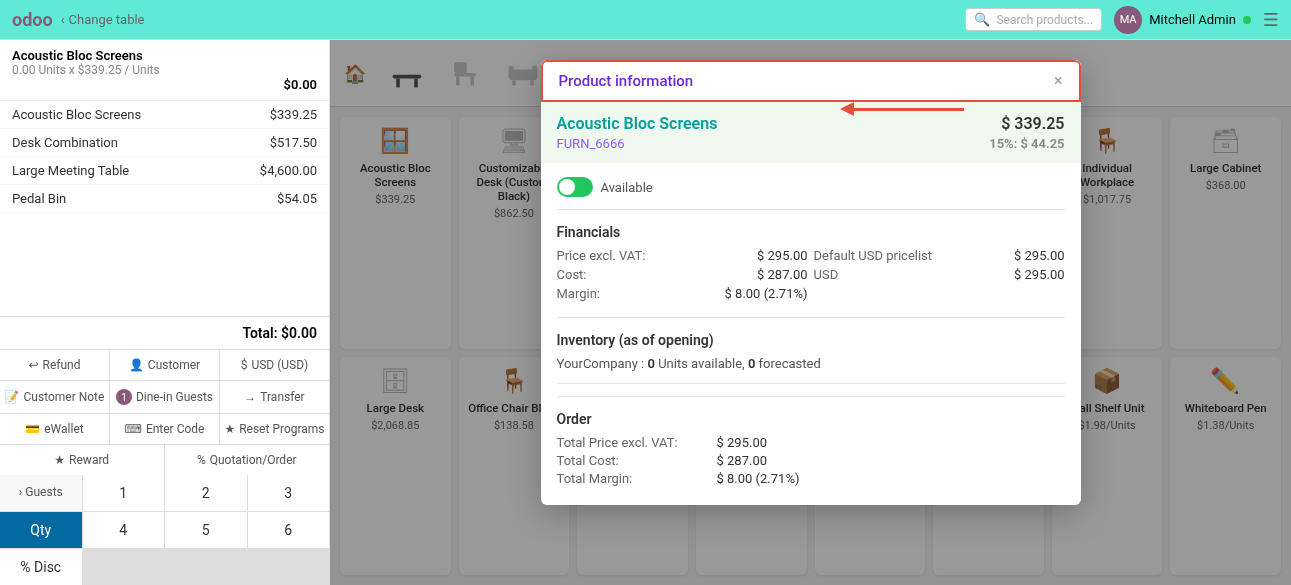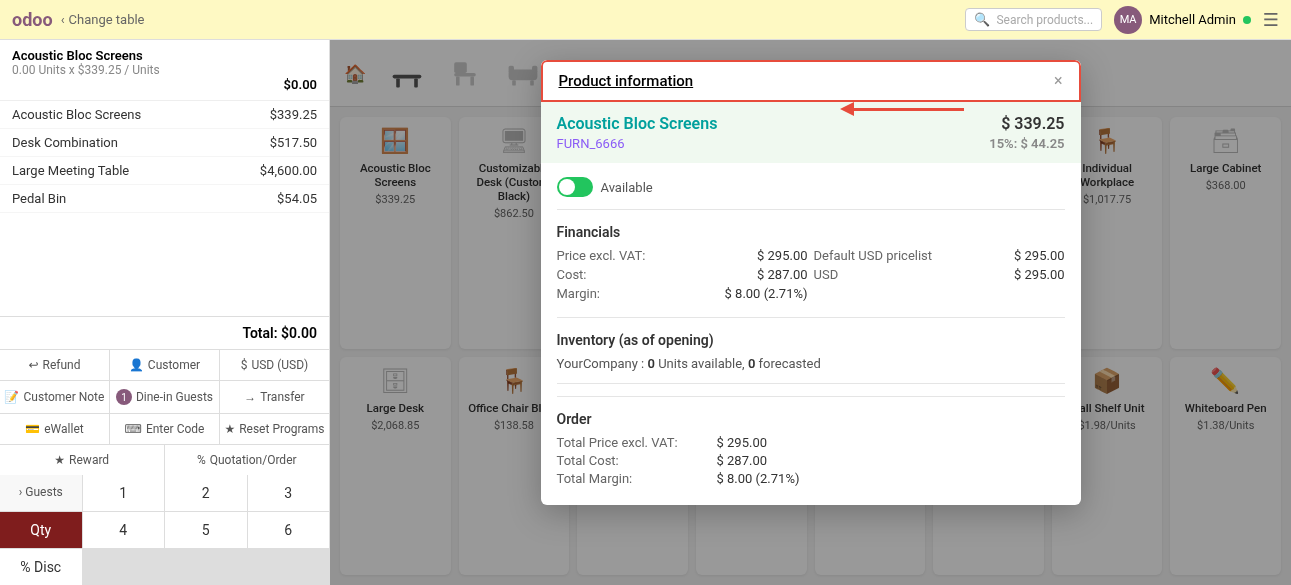--- a/index.html
+++ b/index.html
@@ -1,19 +1,19 @@
 <!DOCTYPE html>
 <html><head>
   <meta charset="utf-8">
   <style>
     * { box-sizing: border-box; margin: 0; padding: 0; }
     body { font-family: -apple-system, BlinkMacSystemFont, 'Segoe UI', Roboto, sans-serif; font-size: 13px; background: #f0f0f0; overflow: hidden; width: 1291px; height: 585px; }
 
     
-    .top-bar { display: flex; align-items: center; justify-content: space-between; background: #fef9c3; border-bottom: 1px solid #ddd; padding: 0 12px; height: 40px; position: relative; z-index: 1; }
+    .top-bar { display: flex; align-items: center; justify-content: space-between; background: #5eead4; border-bottom: 1px solid #ddd; padding: 0 12px; height: 40px; position: relative; z-index: 1; }
     .top-bar-left { display: flex; align-items: center; gap: 8px; }
     .odoo-logo { font-size: 18px; color: #875a7b; font-weight: bold; }
     .change-table-btn { display: flex; align-items: center; gap: 4px; color: #666; cursor: pointer; font-size: 13px; }
     .top-bar-right { display: flex; align-items: center; gap: 12px; }
     .search-bar { display: flex; align-items: center; gap: 6px; border: 1px solid #ccc; border-radius: 4px; padding: 3px 8px; background: #fff; }
     .user-info { display: flex; align-items: center; gap: 7px; font-size: 13px; }
     .user-avatar { width: 28px; height: 28px; background: #875a7b; border-radius: 50%; display: flex; align-items: center; justify-content: center; color: white; font-size: 11px; }
     .status-dot { width: 8px; height: 8px; background: #22c55e; border-radius: 50%; }
 
     
@@ -22,42 +22,42 @@
     
     .order-panel { width: 330px; background: #fff; border-right: 1px solid #ddd; display: flex; flex-direction: column; position: relative; z-index: 0; }
     .order-header { padding: 8px 12px; border-bottom: 1px solid #eee; }
     .order-item-row { display: flex; justify-content: space-between; padding: 6px 12px; font-size: 13px; color: #333; border-bottom: 1px solid #f5f5f5; }
     .order-items { flex: 1; overflow-y: auto; }
     .order-total { padding: 8px 12px; border-top: 1px solid #ddd; font-size: 14px; font-weight: 600; text-align: right; }
     .order-actions { display: grid; grid-template-columns: 1fr 1fr 1fr; gap: 1px; background: #ddd; border-top: 1px solid #ddd; }
     .action-btn { background: #fff; padding: 8px 4px; text-align: center; cursor: pointer; font-size: 12px; color: #555; display: flex; align-items: center; justify-content: center; gap: 4px; }
     .numpad-grid { display: grid; grid-template-columns: 1fr 1fr 1fr 1fr; gap: 1px; background: #ddd; }
     .numpad-btn { background: #fff; padding: 10px; text-align: center; cursor: pointer; font-size: 14px; color: #333; }
-    .numpad-btn.active { background: #7f1d1d; color: white; }
+    .numpad-btn.active { background: #0369a1; color: white; }
 
     
     .product-area { flex: 1; background: #f5f5f5; display: flex; flex-direction: column; overflow: hidden; position: relative; }
     .category-bar { display: flex; align-items: center; gap: 8px; padding: 8px; background: #fff; border-bottom: 1px solid #ddd; overflow-x: auto; }
     .category-icon { width: 50px; height: 50px; display: flex; align-items: center; justify-content: center; cursor: pointer; }
     .category-icon svg { width: 36px; height: 36px; opacity: 0.6; }
     .category-icon.active svg { opacity: 1; }
     .home-icon-btn { width: 36px; height: 36px; display: flex; align-items: center; justify-content: center; cursor: pointer; color: #666; font-size: 18px; }
     .product-grid { display: grid; grid-template-columns: repeat(auto-fill, minmax(110px, 1fr)); gap: 8px; padding: 10px; overflow-y: auto; flex: 1; }
     .product-card { background: #fff; border-radius: 6px; padding: 10px 8px; cursor: pointer; text-align: center; font-size: 12px; box-shadow: 0 1px 3px rgba(0,0,0,0.08); }
     .product-name { font-weight: 500; color: #333; margin-bottom: 4px; font-size: 11.5px; }
     .product-price { color: #666; font-size: 11px; }
     .product-icon { font-size: 24px; margin-bottom: 6px; color: #bbb; }
 
     
     .overlay { position: absolute; top: 0; left: 0; width: 100%; height: 100%; background: rgba(0,0,0,0.4); z-index: 10; display: flex; align-items: flex-start; justify-content: center; padding-top: 20px; }
 
     
     .modal { background: #fff; border-radius: 6px; width: 540px; max-height: 540px; overflow-y: auto; box-shadow: 0 8px 32px rgba(0,0,0,0.25); }
     .modal-header { display: flex; align-items: center; justify-content: space-between; padding: 10px 16px; border: 2px solid #e74c3c; border-radius: 6px 6px 0 0; margin: 0; }
-    .modal-title { font-size: 15px; font-weight: 500; color: #000000; text-decoration: underline; }
+    .modal-title { font-size: 15px; font-weight: 500; color: #6d28d9; }
     .modal-close { cursor: pointer; font-size: 16px; color: #999; line-height: 1; }
     .modal-body { padding: 0 16px 16px; }
 
     
     .product-highlight { background: #f0f9f0; padding: 12px 16px; margin: 0 -0px; display: flex; justify-content: space-between; align-items: flex-start; }
     .product-highlight-name { font-size: 16px; font-weight: 600; color: #00a09d; }
     .product-highlight-ref { font-size: 13px; color: #8b5cf6; margin-top: 3px; }
     .product-highlight-price { text-align: right; font-size: 16px; font-weight: 600; color: #333; }
     .product-highlight-discount { color: #888; font-size: 13px; margin-top: 3px; }
 

